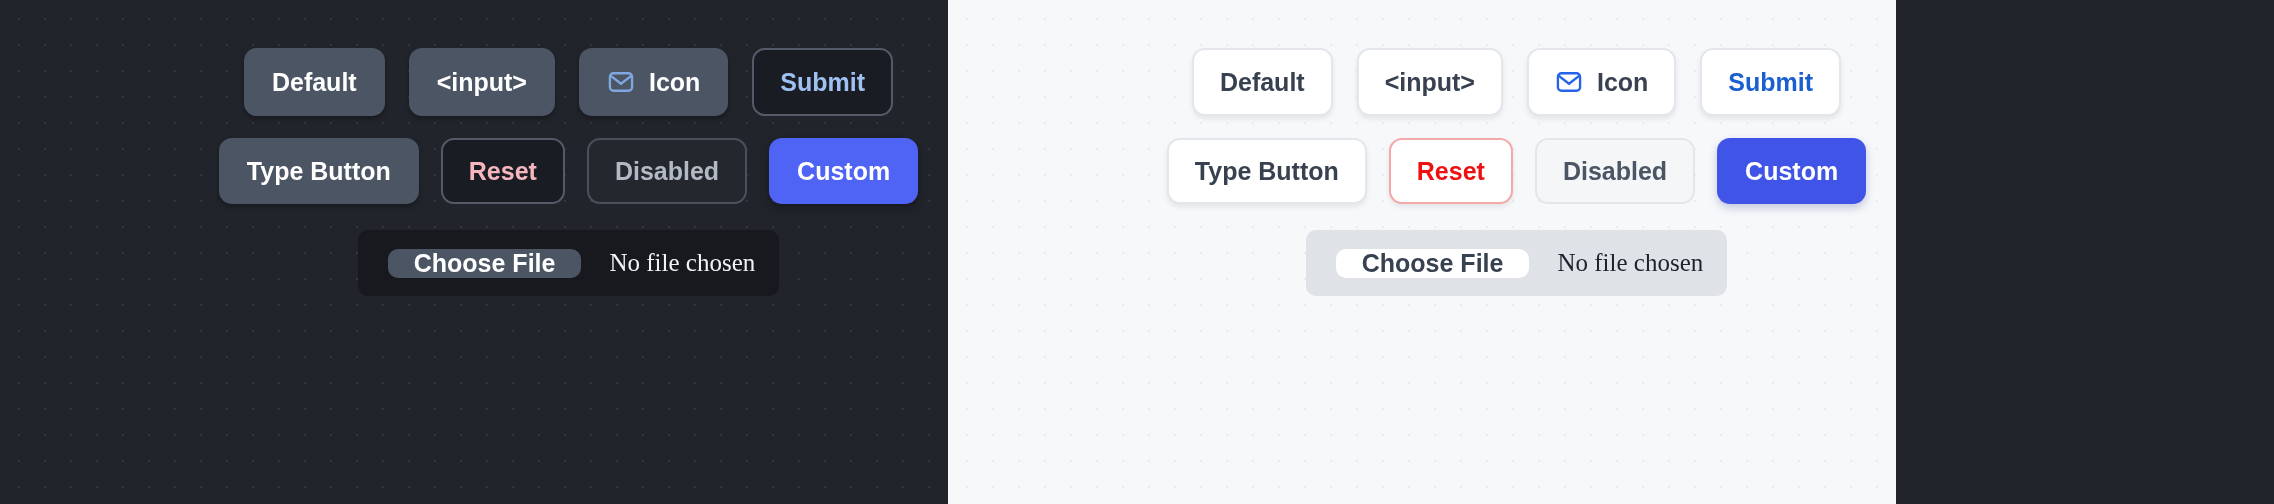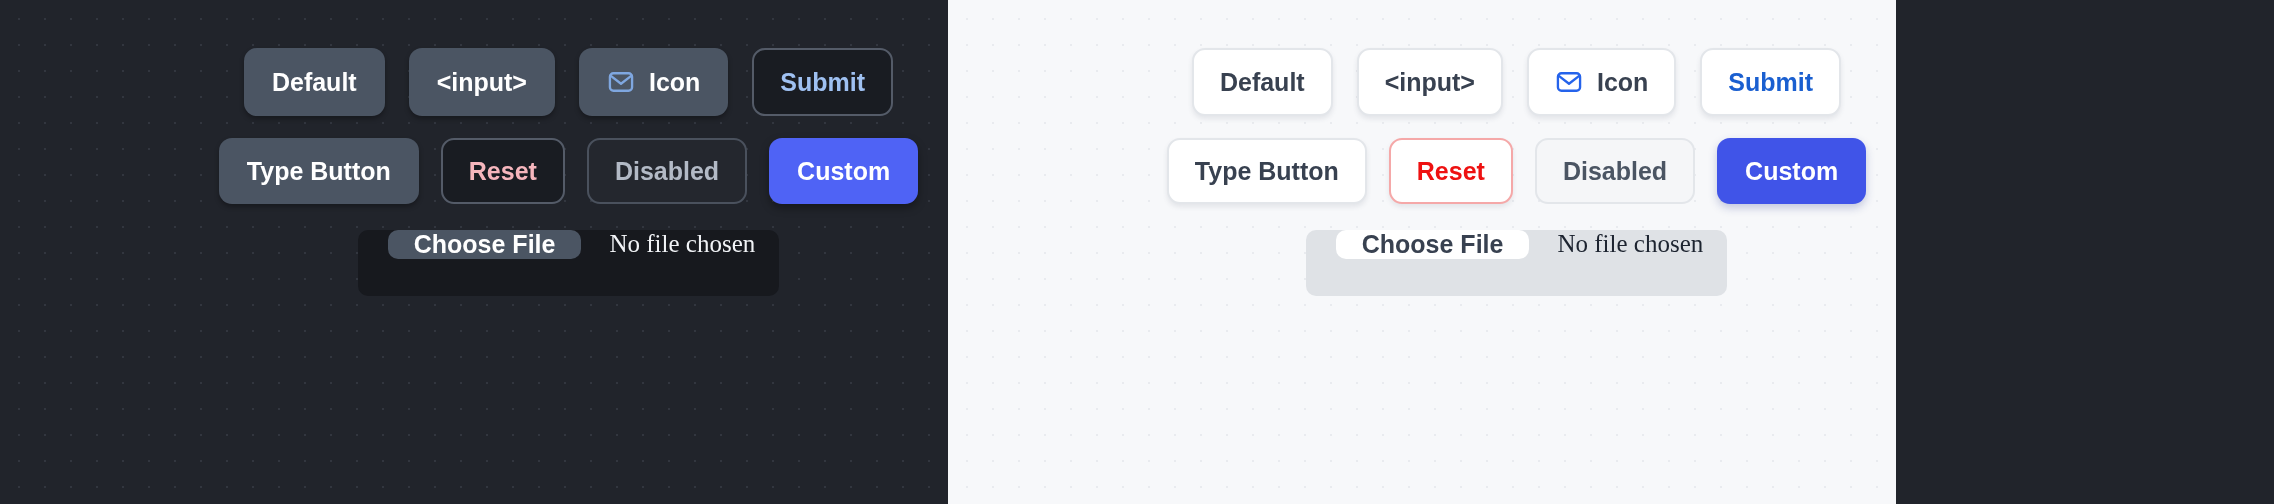--- a/index.html
+++ b/index.html
@@ -107,21 +107,21 @@
   .light .file-btn{background:#ffffff;color:#384150;}
   .light .file-label{color:#1d2430;}
 
   
   .env{width:28px;height:28px;display:block;flex:0 0 auto;}
   .dark .env{stroke:#7fa7e0;}
   .light .env{stroke:#2563eb;}
 
   
   .file-wrap{
-    display:inline-flex;align-items:flex-start;
+    display:inline-flex;align-items:center;
     border-radius:10px;height:66px;overflow:hidden;padding-left:30px;
   }
   .file-btn{
     display:inline-flex;align-items:center;justify-content:center;
     border-radius:10px;
     padding:0 26px;
     font-size:25px;font-weight:bold;
     font-family:"Liberation Sans","DejaVu Sans",sans-serif;
     cursor:pointer;white-space:nowrap;
   }

